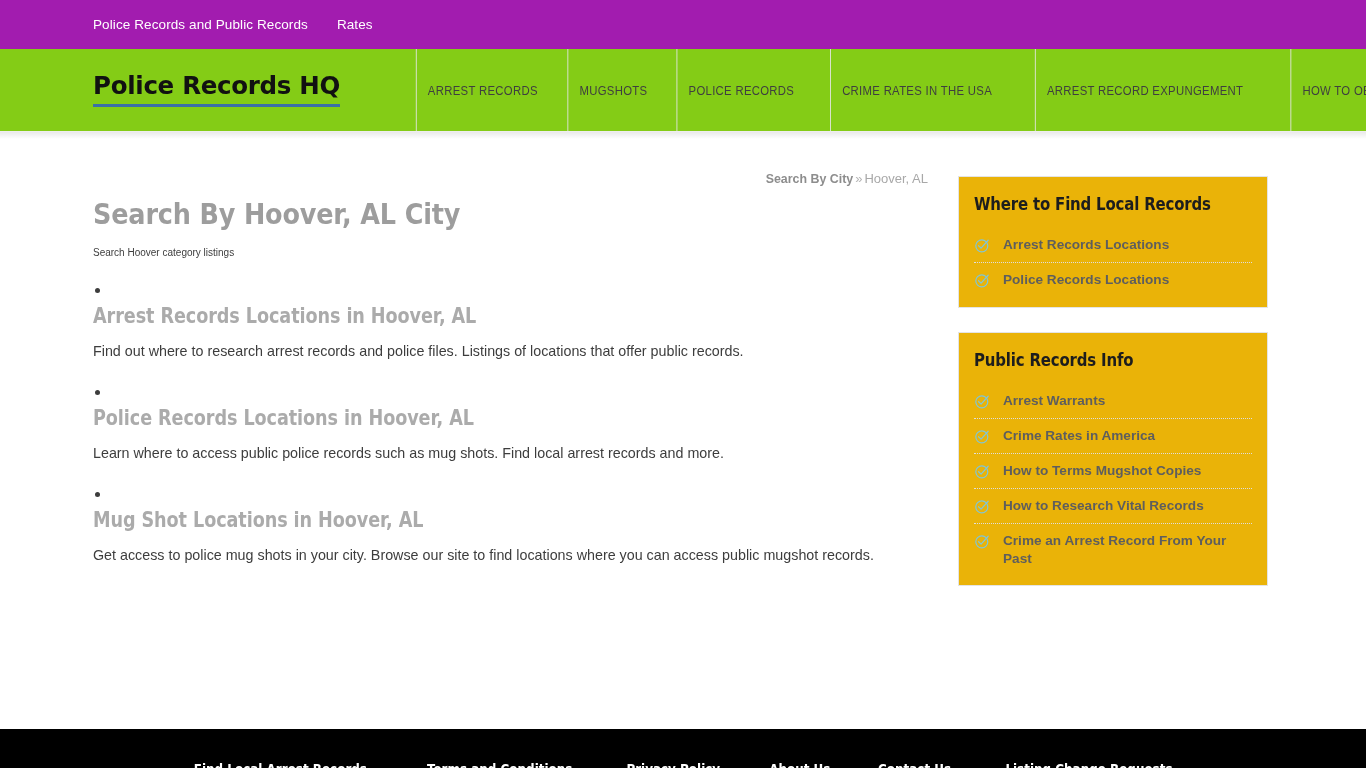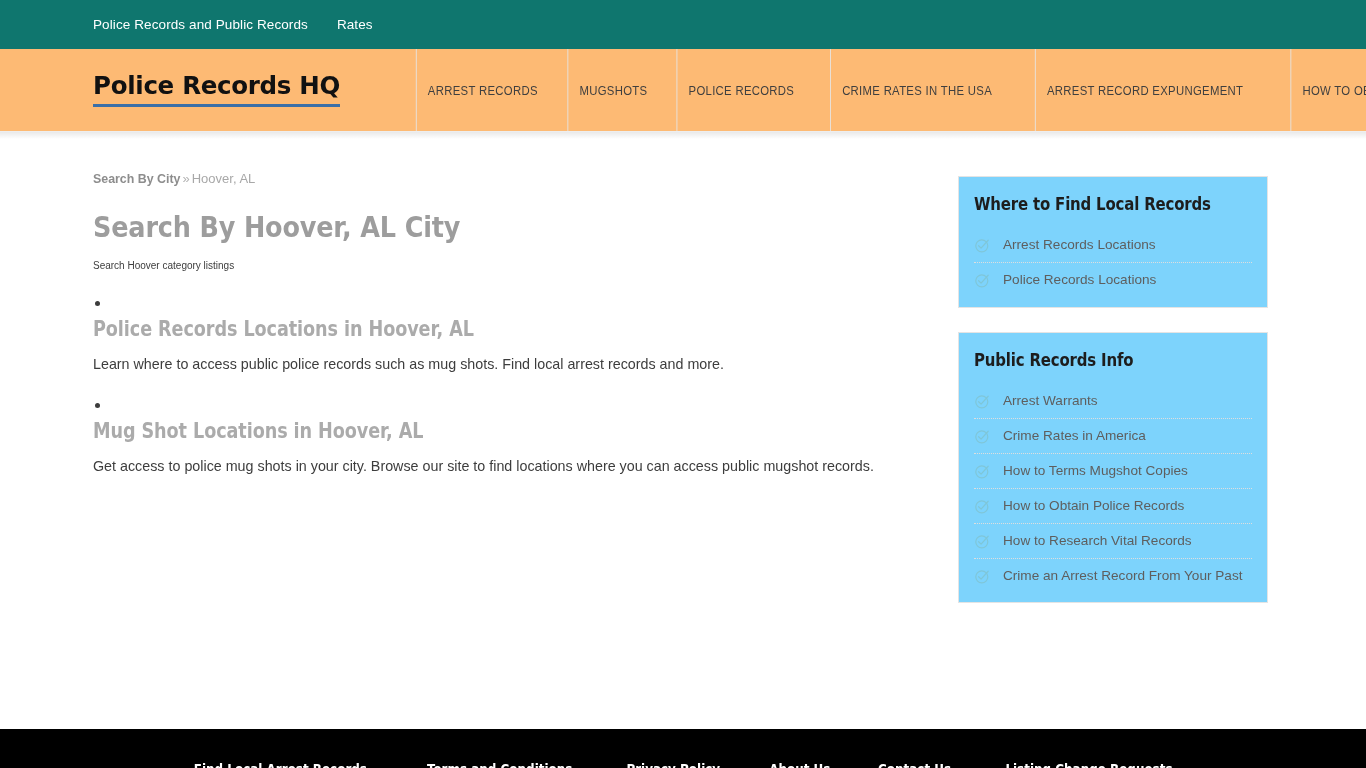--- a/index.html
+++ b/index.html
@@ -7,21 +7,21 @@
   html, body {
     width:1366px; height:768px;
     background:#ffffff;
     font-family:"Liberation Sans", sans-serif;
     overflow:hidden;
   }
 
   
   .topbar {
     height:49px;
-    background:#0f766e;
+    background:#a21caf;
     display:flex;
     align-items:center;
   }
   .topbar-inner {
     width:1180px;
     margin:0 auto;
     padding-left:0px;
     display:flex;
     align-items:center;
     gap:29px;
@@ -32,21 +32,21 @@
     font-family:"Liberation Sans", sans-serif;
     text-decoration:none;
     letter-spacing:0.1px;
     line-height:1;
     white-space:nowrap;
   }
 
   
   .header {
     height:82px;
-    background:#fdba74;
+    background:#84cc16;
     position:relative;
     display:flex;
     align-items:stretch;
   }
   .header-inner {
     width:1180px;
     margin:0 auto;
     display:flex;
     align-items:stretch;
     position:relative;
@@ -119,21 +119,22 @@
     flex:0 0 310px;
     padding-top:5px;
   }
 
   
   .breadcrumb {
     font-size:13px;
     color:#a0a0a0;
     font-family:"Liberation Sans", sans-serif;
     line-height:1.3;
-    margin-bottom:21px;
+    margin-bottom:8px;
+    text-align:right;
   }
   .breadcrumb .crumb-link {
     color:#8d8d8d;
     font-weight:bold;
     font-size:12.4px;
     text-decoration:none;
   }
   .breadcrumb .crumb-sep { color:#b4b4b4; margin:0 2px; }
   .breadcrumb .crumb-current { color:#a8a8a8; }
 
@@ -179,36 +180,36 @@
   }
   .entry-desc {
     font-size:14.3px;
     color:#3d3d3d;
     line-height:1.5;
   }
 
   
   .widget {
     border:1px solid #e4e4e4;
-    background:#7dd3fc;
+    background:#eab308;
     padding:17px 15px 9px 15px;
     margin-bottom:24px;
   }
   .widget-title {
     font-family:"DejaVu Sans", sans-serif;
     font-weight:bold;
     font-size:17px;
     color:#1d1d1d;
     letter-spacing:-0.2px;
     margin-bottom:14px;
     line-height:1.2;
     transform:scaleX(0.88);
     transform-origin:left center;
   }
-  .widget-list { list-style:none; }
+  .widget-list { list-style:none;font-weight:bold; }
   .widget-list li {
     display:flex;
     align-items:flex-start;
     gap:12px;
     padding:8px 0 8px 0;
     border-bottom:1px dotted #dedede;
   }
   .widget-list li:last-child { border-bottom:0; }
   .check-icon {
     flex:0 0 17px;
@@ -286,20 +287,25 @@
 
     <div class="content">
 
       <div class="breadcrumb">
         <a class="crumb-link" href="#">Search By City</a><span class="crumb-sep">»</span><span class="crumb-current">Hoover, AL</span>
       </div>
 
       <h1 class="page-title">Search By Hoover, AL City</h1>
       <p class="intro">Search Hoover category listings</p>
 
+      <div class="entry">
+        <div class="entry-bullet"></div>
+        <a class="entry-title" href="#">Arrest Records Locations in Hoover, AL</a>
+        <p class="entry-desc">Find out where to research arrest records and police files. Listings of locations that offer public records.</p>
+      </div>
 
       <div class="entry">
         <div class="entry-bullet"></div>
         <a class="entry-title" href="#">Police Records Locations in Hoover, AL</a>
         <p class="entry-desc">Learn where to access public police records such as mug shots. Find local arrest records and more.</p>
       </div>
 
       <div class="entry">
         <div class="entry-bullet"></div>
         <a class="entry-title" href="#">Mug Shot Locations in Hoover, AL</a>
@@ -356,29 +362,20 @@
             <a class="widget-link" href="#">Crime Rates in America</a>
           </li>
           <li>
             <span class="check-icon">
               <svg width="17" height="17" viewBox="0 0 24 24" fill="none">
                   <circle cx="11" cy="12.5" r="8.5" stroke="#7fc6d8" stroke-width="1.7"></circle>
                   <path d="M6.5 12.3 L10 15.8 L20 4.6" stroke="#7fc6d8" stroke-width="1.7" stroke-linecap="round" stroke-linejoin="round"></path>
                 </svg>
             </span>
             <a class="widget-link" href="#">How to Terms Mugshot Copies</a>
-          </li>
-          <li>
-            <span class="check-icon">
-              <svg width="17" height="17" viewBox="0 0 24 24" fill="none">
-                  <circle cx="11" cy="12.5" r="8.5" stroke="#7fc6d8" stroke-width="1.7"></circle>
-                  <path d="M6.5 12.3 L10 15.8 L20 4.6" stroke="#7fc6d8" stroke-width="1.7" stroke-linecap="round" stroke-linejoin="round"></path>
-                </svg>
-            </span>
-            <a class="widget-link" href="#">How to Obtain Police Records</a>
           </li>
           <li>
             <span class="check-icon">
               <svg width="17" height="17" viewBox="0 0 24 24" fill="none">
                   <circle cx="11" cy="12.5" r="8.5" stroke="#7fc6d8" stroke-width="1.7"></circle>
                   <path d="M6.5 12.3 L10 15.8 L20 4.6" stroke="#7fc6d8" stroke-width="1.7" stroke-linecap="round" stroke-linejoin="round"></path>
                 </svg>
             </span>
             <a class="widget-link" href="#">How to Research Vital Records</a>
           </li>

